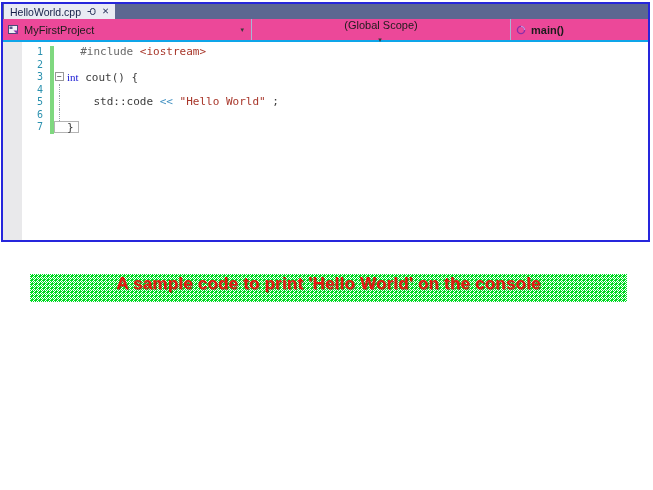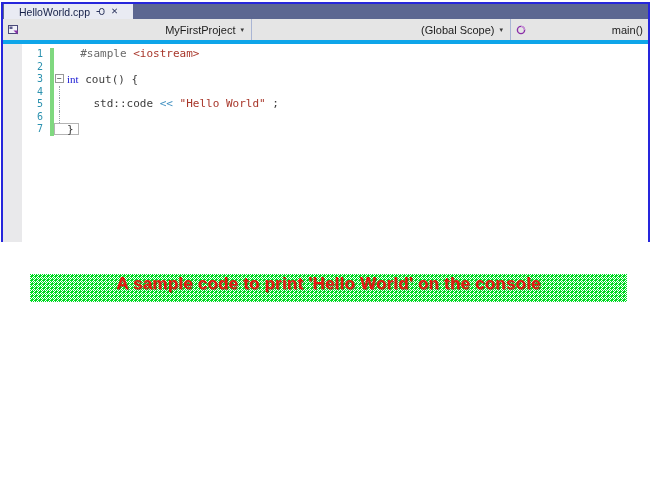--- a/index.html
+++ b/index.html
@@ -8,36 +8,36 @@
     font-family:"Liberation Sans", sans-serif;
   }
   
   .editor{
     position:absolute;left:1px;top:2px;width:645px;height:236px;
     border:2px solid #2626dc;background:#ffffff;
   }
   
   .tabstrip{height:15px;background:#5c6791;position:relative;}
   .tab{
-    position:absolute;left:1px;top:0;height:15px;padding:0 15px;
+    position:absolute;left:1px;top:0;height:15px;padding:0 6px;
     background:#e9ebf3;color:#141f48;font-size:10.5px;
     display:flex;align-items:center;gap:6px;white-space:nowrap;
   }
   .tab .icx{font-size:8.5px;color:#2b355e;line-height:1;cursor:default;}
   
   .navbar{
-    height:21px;background:#e5e5e5;border-bottom:4px solid #0ea5e9;
-    display:flex;align-items:stretch;font-size:11px;color:#1c1c1c;text-align:right;
+    height:21px;background:#ec4899;border-bottom:2px solid #0ea5e9;
+    display:flex;align-items:stretch;font-size:11px;color:#1c1c1c;
   }
   .nav-sec{display:flex;align-items:center;gap:5px;padding:0 5px;border-right:1px solid #a9b5d4;}
   .nav-sec .grow{flex:1;}
   .nav-sec .arrow{font-size:7px;color:#3a3a3a;padding-right:2px;}
   .sec1{width:238px;}
-  .sec2{width:248px;}
-  .sec3{flex:1;border-right:none;}
+  .sec2{width:248px;flex-direction:column;}
+  .sec3{flex:1;border-right:none;font-weight:bold;}
   
   .codearea{
     position:relative;height:198px;background:#ffffff;
     font-family:"DejaVu Sans Mono", monospace;font-size:11px;line-height:12.5px;
   }
   .indmargin{position:absolute;left:0;top:0;bottom:0;width:19px;background:#e9e9eb;}
   .codelines{position:relative;padding-top:4px;}
   .row{display:flex;height:12.5px;align-items:stretch;}
   .ln{
     width:47px;text-align:right;padding-right:7px;box-sizing:border-box;
@@ -124,21 +124,21 @@
   </div>
 
   <div class="codearea">
     <div class="indmargin indmargin"></div>
     <div class="codelines">
 
       <div class="row">
         <span class="ln">1</span>
         <span class="bar"></span>
         <span class="outline"></span>
-        <span class="codetext"><span class="c-pre">  #sample </span><span class="c-str">&lt;iostream&gt;</span></span>
+        <span class="codetext"><span class="c-pre">  #include </span><span class="c-str">&lt;iostream&gt;</span></span>
       </div>
 
       <div class="row">
         <span class="ln">2</span>
         <span class="bar"></span>
         <span class="outline"></span>
         <span class="codetext"></span>
       </div>
 
       <div class="row">

